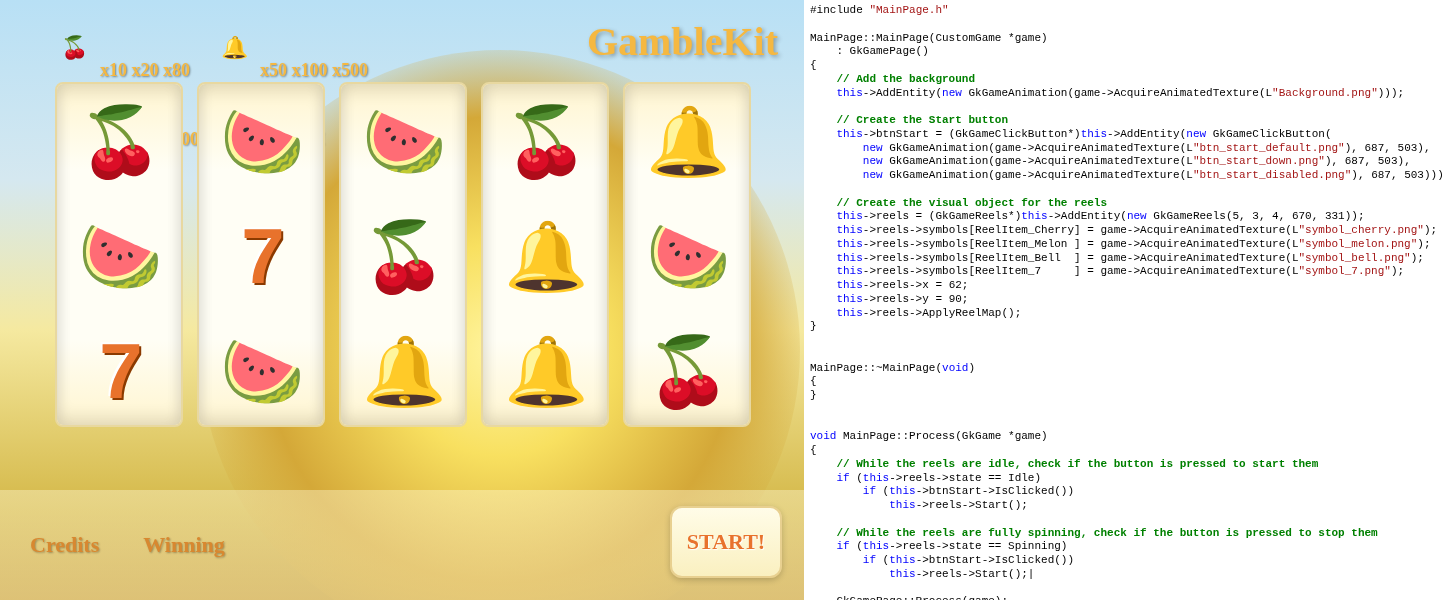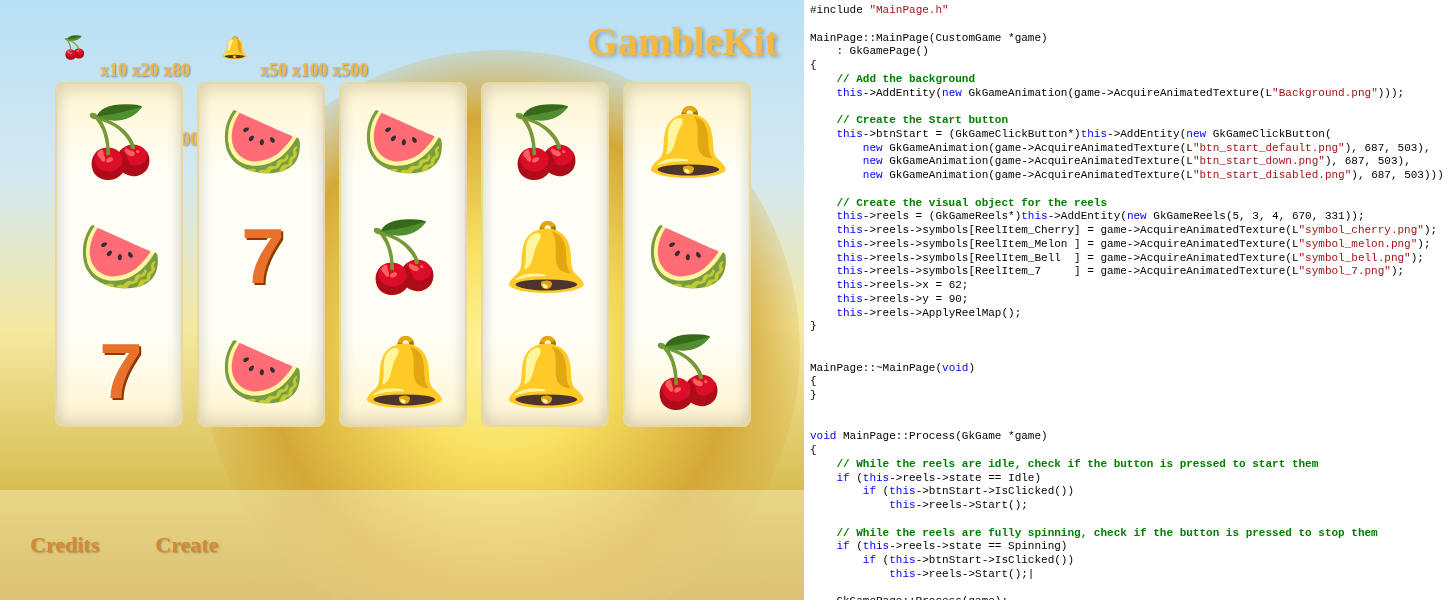--- a/index.html
+++ b/index.html
@@ -11,21 +11,21 @@
 .paytable-row { display: flex; align-items: center; gap: 10px; }
 .pt-icon { width: 30px; height: 28px; display: flex; align-items: center; justify-content: center; font-size: 22px; }
 .pt-text { color: #f5b841; font-weight: bold; font-size: 18px; text-shadow: 1px 1px 2px rgba(0,0,0,0.4); font-family: 'Comic Sans MS', cursive; margin-top: 46px; }
 .reels-container { position: absolute; left: 55px; top: 82px; display: flex; gap: 14px; }
 .reel { width: 128px; height: 345px; background: linear-gradient(180deg, #fff5d0 0%, #fffef5 25%, #fffef5 75%, #fff5d0 100%); border: 2px solid #e8d8a0; border-radius: 8px; overflow: hidden; display: flex; flex-direction: column; box-shadow: inset 0 8px 15px rgba(0,0,0,0.1), inset 0 -8px 15px rgba(0,0,0,0.1); }
 .symbol { width: 128px; height: 115px; display: flex; align-items: center; justify-content: center; font-size: 68px; flex-shrink: 0; }
 .sym-cherry { color: #c41e3a; }
 .sym-melon { color: #2d7a3d; }
 .sym-bell { color: #f5c518; }
 .sym-seven { color: #e8722c; font-weight: bold; font-size: 78px; font-family: 'Arial Black', sans-serif; text-shadow: -2px -2px 0 #fff, 2px 2px 0 #8b3a00; }
-.bottom-bar { position: absolute; left: 0; bottom: 0; width: 804px; height: 110px; background: linear-gradient(180deg, rgba(255,250,220,0.4) 0%, rgba(250,235,180,0.5) 100%); display: flex; align-items: center; padding: 0 30px; gap: 56px; }
+.bottom-bar { position: absolute; left: 0; bottom: 0; width: 804px; height: 110px; background: linear-gradient(180deg, rgba(255,250,220,0.4) 0%, rgba(250,235,180,0.5) 100%); display: flex; align-items: center; padding: 0 30px; gap: 44px; }
 .label-text { color: #d88830; font-weight: bold; font-size: 22px; font-family: 'Comic Sans MS', cursive; text-shadow: 1px 1px 2px rgba(0,0,0,0.3); }
 .start-btn { position: absolute; right: 22px; bottom: 22px; width: 112px; height: 72px; background: linear-gradient(180deg, #fffce8 0%, #faf0c0 100%); border: 2px solid #e8d090; border-radius: 12px; display: flex; align-items: center; justify-content: center; color: #e8722c; font-weight: bold; font-size: 22px; font-family: 'Comic Sans MS', cursive; text-shadow: 1px 1px 1px #fff; cursor: pointer; box-shadow: 0 2px 6px rgba(0,0,0,0.2); }
 .code-panel { width: 640px; height: 600px; background: #ffffff; padding: 4px 6px; font-family: Consolas, 'Courier New', monospace; font-size: 11px; line-height: 1.25; color: #000; overflow: hidden; white-space: pre; }
 .c-comment { color: #008000; font-weight: bold; }
 .c-keyword { color: #0000ff; margin-top: 20px; }
 .c-string { color: #a31515; }
 </style>
 </head>
 <body>
 
@@ -68,17 +68,18 @@
         <div class="symbol sym-bell">🔔</div>
       </div>
       <div class="reel">
         <div class="symbol sym-bell">🔔</div>
         <div class="symbol sym-melon">🍉</div>
         <div class="symbol sym-cherry">🍒</div>
       </div>
     </div>
   <div class="bottom-bar">
     <span class="label-text">Credits</span>
-    <span class="label-text">Create</span>
+    <span class="label-text">Winning</span>
   </div>
+  <div class="start-btn">START!</div>
 </div>
 
 <div class="code-panel" id="code"><div><span>#include </span><span class="c-string">"MainPage.h"</span></div><div>&nbsp;</div><div><span>MainPage::MainPage(CustomGame *game)</span></div><div><span>    : GkGamePage()</span></div><div><span>{</span></div><div><span class="c-comment">    // Add the background</span></div><div><span>    </span><span class="c-keyword">this</span><span>-&gt;AddEntity(</span><span class="c-keyword">new</span><span> GkGameAnimation(game-&gt;AcquireAnimatedTexture(L</span><span class="c-string">"Background.png"</span><span>)));</span></div><div>&nbsp;</div><div><span class="c-comment">    // Create the Start button</span></div><div><span>    </span><span class="c-keyword">this</span><span>-&gt;btnStart = (GkGameClickButton*)</span><span class="c-keyword">this</span><span>-&gt;AddEntity(</span><span class="c-keyword">new</span><span> GkGameClickButton(</span></div><div><span>        </span><span class="c-keyword">new</span><span> GkGameAnimation(game-&gt;AcquireAnimatedTexture(L</span><span class="c-string">"btn_start_default.png"</span><span>), 687, 503),</span></div><div><span>        </span><span class="c-keyword">new</span><span> GkGameAnimation(game-&gt;AcquireAnimatedTexture(L</span><span class="c-string">"btn_start_down.png"</span><span>), 687, 503),</span></div><div><span>        </span><span class="c-keyword">new</span><span> GkGameAnimation(game-&gt;AcquireAnimatedTexture(L</span><span class="c-string">"btn_start_disabled.png"</span><span>), 687, 503)));</span></div><div>&nbsp;</div><div><span class="c-comment">    // Create the visual object for the reels</span></div><div><span>    </span><span class="c-keyword">this</span><span>-&gt;reels = (GkGameReels*)</span><span class="c-keyword">this</span><span>-&gt;AddEntity(</span><span class="c-keyword">new</span><span> GkGameReels(5, 3, 4, 670, 331));</span></div><div><span>    </span><span class="c-keyword">this</span><span>-&gt;reels-&gt;symbols[ReelItem_Cherry] = game-&gt;AcquireAnimatedTexture(L</span><span class="c-string">"symbol_cherry.png"</span><span>);</span></div><div><span>    </span><span class="c-keyword">this</span><span>-&gt;reels-&gt;symbols[ReelItem_Melon ] = game-&gt;AcquireAnimatedTexture(L</span><span class="c-string">"symbol_melon.png"</span><span>);</span></div><div><span>    </span><span class="c-keyword">this</span><span>-&gt;reels-&gt;symbols[ReelItem_Bell  ] = game-&gt;AcquireAnimatedTexture(L</span><span class="c-string">"symbol_bell.png"</span><span>);</span></div><div><span>    </span><span class="c-keyword">this</span><span>-&gt;reels-&gt;symbols[ReelItem_7     ] = game-&gt;AcquireAnimatedTexture(L</span><span class="c-string">"symbol_7.png"</span><span>);</span></div><div><span>    </span><span class="c-keyword">this</span><span>-&gt;reels-&gt;x = 62;</span></div><div><span>    </span><span class="c-keyword">this</span><span>-&gt;reels-&gt;y = 90;</span></div><div><span>    </span><span class="c-keyword">this</span><span>-&gt;reels-&gt;ApplyReelMap();</span></div><div><span>}</span></div><div>&nbsp;</div><div>&nbsp;</div><div><span>MainPage::~MainPage(</span><span class="c-keyword">void</span><span>)</span></div><div><span>{</span></div><div><span>}</span></div><div>&nbsp;</div><div>&nbsp;</div><div><span class="c-keyword">void</span><span> MainPage::Process(GkGame *game)</span></div><div><span>{</span></div><div><span class="c-comment">    // While the reels are idle, check if the button is pressed to start them</span></div><div><span>    </span><span class="c-keyword">if</span><span> (</span><span class="c-keyword">this</span><span>-&gt;reels-&gt;state == Idle)</span></div><div><span>        </span><span class="c-keyword">if</span><span> (</span><span class="c-keyword">this</span><span>-&gt;btnStart-&gt;IsClicked())</span></div><div><span>            </span><span class="c-keyword">this</span><span>-&gt;reels-&gt;Start();</span></div><div>&nbsp;</div><div><span class="c-comment">    // While the reels are fully spinning, check if the button is pressed to stop them</span></div><div><span>    </span><span class="c-keyword">if</span><span> (</span><span class="c-keyword">this</span><span>-&gt;reels-&gt;state == Spinning)</span></div><div><span>        </span><span class="c-keyword">if</span><span> (</span><span class="c-keyword">this</span><span>-&gt;btnStart-&gt;IsClicked())</span></div><div><span>            </span><span class="c-keyword">this</span><span>-&gt;reels-&gt;Start();</span><span>|</span></div><div>&nbsp;</div><div><span>    GkGamePage::Process(game);</span></div></div>
 
 </body></html>

